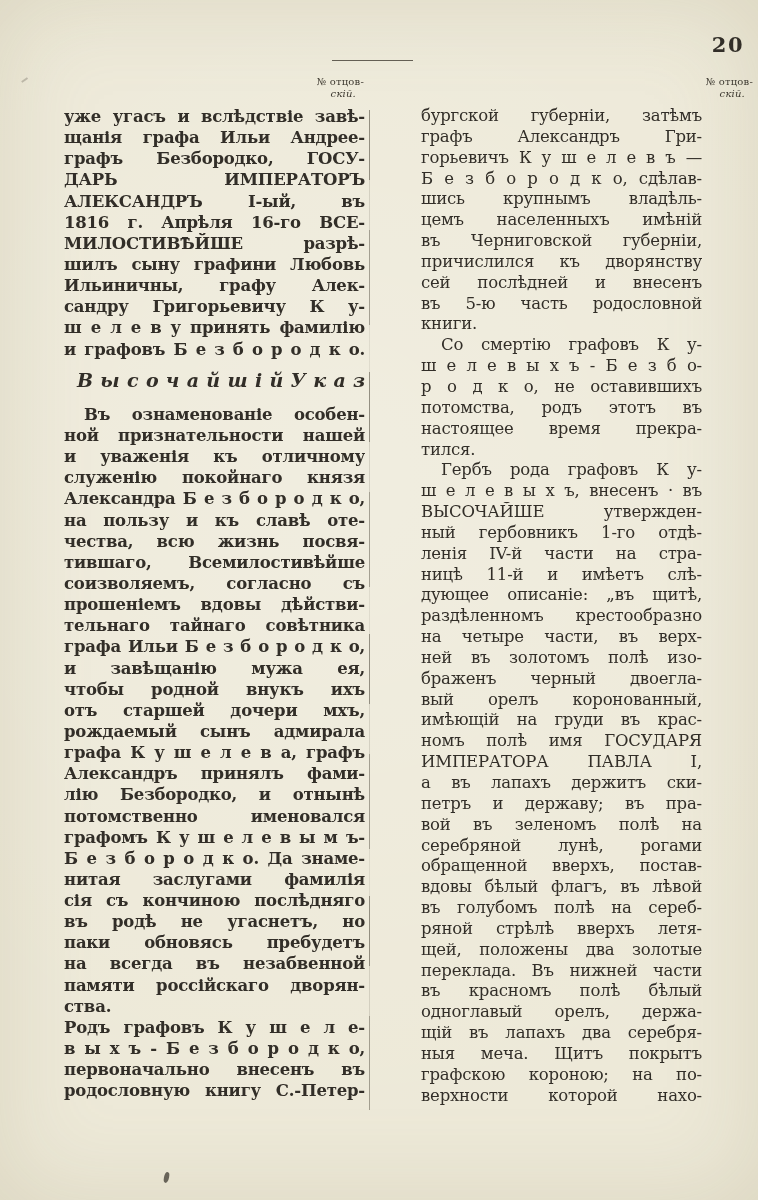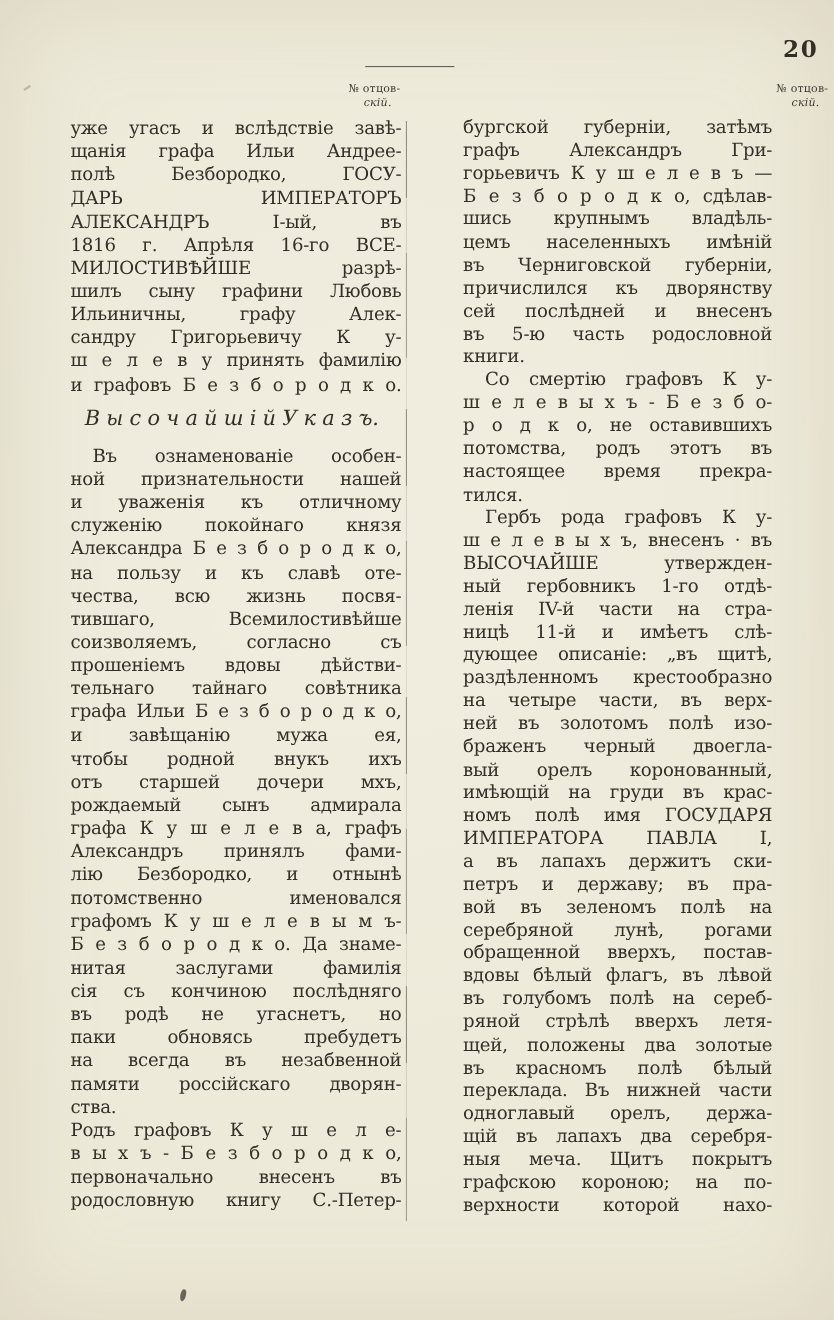--- a/index.html
+++ b/index.html
@@ -35,21 +35,21 @@
   .collabel.right{left:679px;}
   .divider{
     position:absolute;left:369px;top:110px;width:1px;height:1000px;
     background:repeating-linear-gradient(to bottom,
       rgba(70,65,52,0.55) 0px 70px,
       rgba(70,65,52,0.16) 70px 120px,
       rgba(70,65,52,0.45) 120px 215px,
       rgba(70,65,52,0.10) 215px 262px);
   }
   .col{position:absolute;top:106px;font-size:16.5px;letter-spacing:-0.2px;}
-  .col-left{left:64px;width:301px;line-height:21.15px;}
+  .col-left{left:64px;width:301px;line-height:21.15px;font-weight:bold;}
   .col-right{left:421px;width:281px;line-height:20.85px;}
   .line{
     text-align:justify;text-align-last:justify;
     overflow:hidden;white-space:normal;
   }
   .col-left .line{height:21.15px;}
   .col-right .line{height:20.85px;}
   .line.e{text-align-last:left;}
   .line.i{text-indent:20px;}
   .line.h{
@@ -82,21 +82,21 @@
   <div class="collabel right">
     <span class="l1">№ отцов-</span>
     <span class="l2">скій.</span>
   </div>
 
   <div class="divider"></div>
 
   <div class="col col-left" id="col-left">
       <div class="line j">уже угасъ и вслѣдствіе завѣ-</div>
       <div class="line j">щанія графа Ильи Андрее-</div>
-      <div class="line j">полѣ Безбородко, ГОСУ-</div>
+      <div class="line j">графъ Безбородко, ГОСУ-</div>
       <div class="line j">ДАРЬ ИМПЕРАТОРЪ</div>
       <div class="line j">АЛЕКСАНДРЪ I-ый, въ</div>
       <div class="line j">1816 г. Апрѣля 16-го ВСЕ-</div>
       <div class="line j">МИЛОСТИВѢЙШЕ разрѣ-</div>
       <div class="line j">шилъ сыну графини Любовь</div>
       <div class="line j">Ильиничны, графу Алек-</div>
       <div class="line j">сандру Григорьевичу К у-</div>
       <div class="line j">ш е л е в у принять фамилію</div>
       <div class="line j">и графовъ Б е з б о р о д к о.</div>
       <div class="line h">В ы с о ч а й ш і й   У к а з ъ.</div>
@@ -169,22 +169,22 @@
       <div class="line j">ИМПЕРАТОРА ПАВЛА I,</div>
       <div class="line j">а въ лапахъ держитъ ски-</div>
       <div class="line j">петръ и державу; въ пра-</div>
       <div class="line j">вой въ зеленомъ полѣ на</div>
       <div class="line j">серебряной лунѣ, рогами</div>
       <div class="line j">обращенной вверхъ, постав-</div>
       <div class="line j">вдовы бѣлый флагъ, въ лѣвой</div>
       <div class="line j">въ голубомъ полѣ на сереб-</div>
       <div class="line j">ряной стрѣлѣ вверхъ летя-</div>
       <div class="line j">щей, положены два золотые</div>
+      <div class="line j">переклада. Въ нижней части</div>
       <div class="line j">въ красномъ полѣ бѣлый</div>
-      <div class="line j">переклада. Въ нижней части</div>
       <div class="line j">одноглавый орелъ, держа-</div>
       <div class="line j">щій въ лапахъ два серебря-</div>
       <div class="line j">ныя меча. Щитъ покрытъ</div>
       <div class="line j">графскою короною; на по-</div>
       <div class="line j">верхности которой нахо-</div>
     </div>
 
   <div class="inkblot"></div>
   <div class="speck"></div>
 

